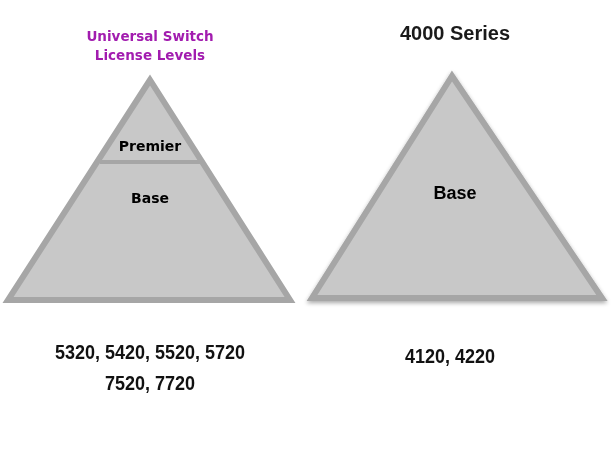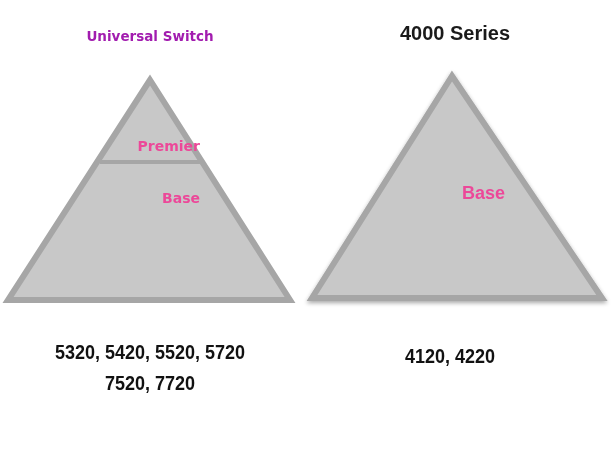--- a/index.html
+++ b/index.html
@@ -5,34 +5,35 @@
     html, body { margin: 0; padding: 0; background: #ffffff; }
     body { width: 615px; height: 468px; position: relative; overflow: hidden; }
     .title {
       position: absolute; text-align: center; font-weight: bold; color: #1a1a1a;
       font-family: "DejaVu Sans", sans-serif;
     }
     .title-left { left: 50px; top: 27px; width: 200px; font-size: 13.5px; line-height: 19px; color: #a21caf; }
     .title-right { left: 370px; top: 21px; width: 170px; font-size: 20px; line-height: 24px; font-family: "Liberation Sans", sans-serif; }
     svg.diagram { position: absolute; left: 0; top: 0; }
     .tier-label {
-      position: absolute; text-align: right; font-weight: bold; color: #ec4899;
+      position: absolute; text-align: center; font-weight: bold; color: #000000;
       font-family: "DejaVu Sans", sans-serif;
     }
     .models {
       position: absolute; text-align: center; font-weight: bold; color: #111;
       font-family: "Liberation Sans", sans-serif; font-size: 20px; line-height: 31px;
       transform: scaleX(0.9);
     }
   </style>
 </head>
 <body>
 
 <div class="title title-left">
   <div>Universal Switch</div>
+  <div>License Levels</div>
 </div>
 
 <div class="title title-right">
   <div>4000 Series</div>
 </div>
 
 <svg class="diagram" width="615" height="468" viewBox="0 0 615 468">
   <defs>
     <filter id="shadow" x="-10%" y="-10%" width="120%" height="130%">
       <feGaussianBlur in="SourceAlpha" stdDeviation="2"></feGaussianBlur>

